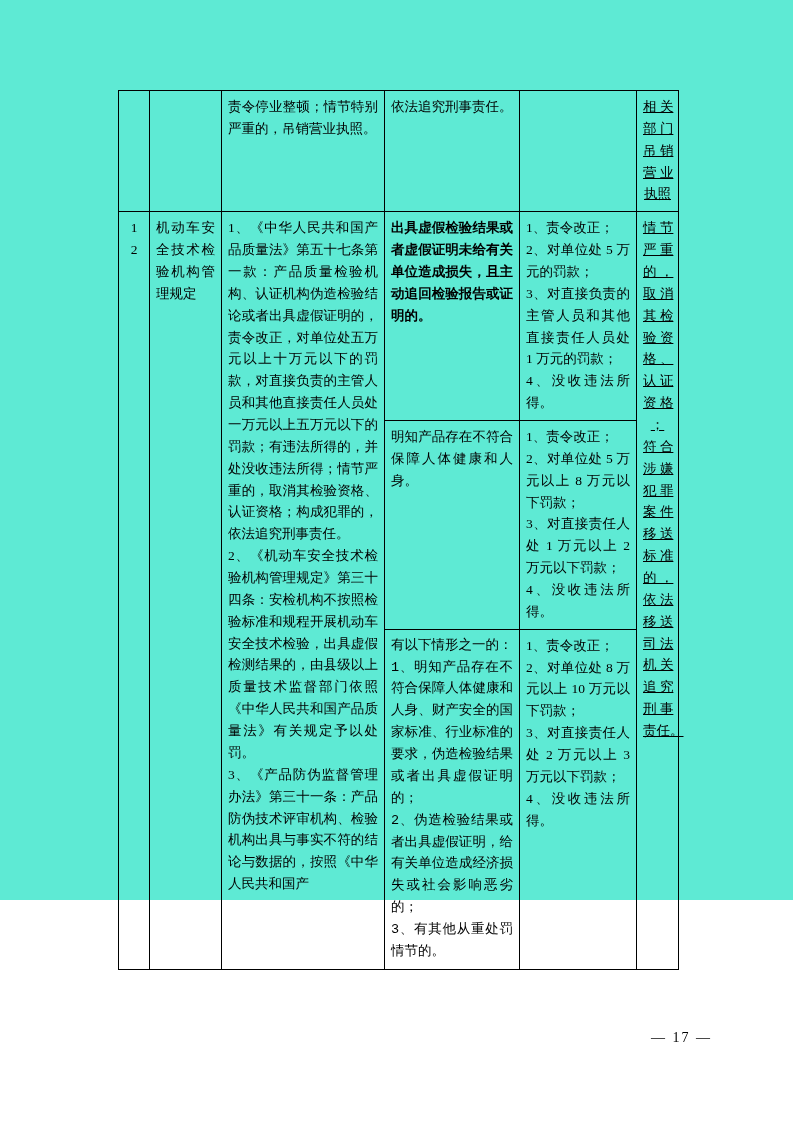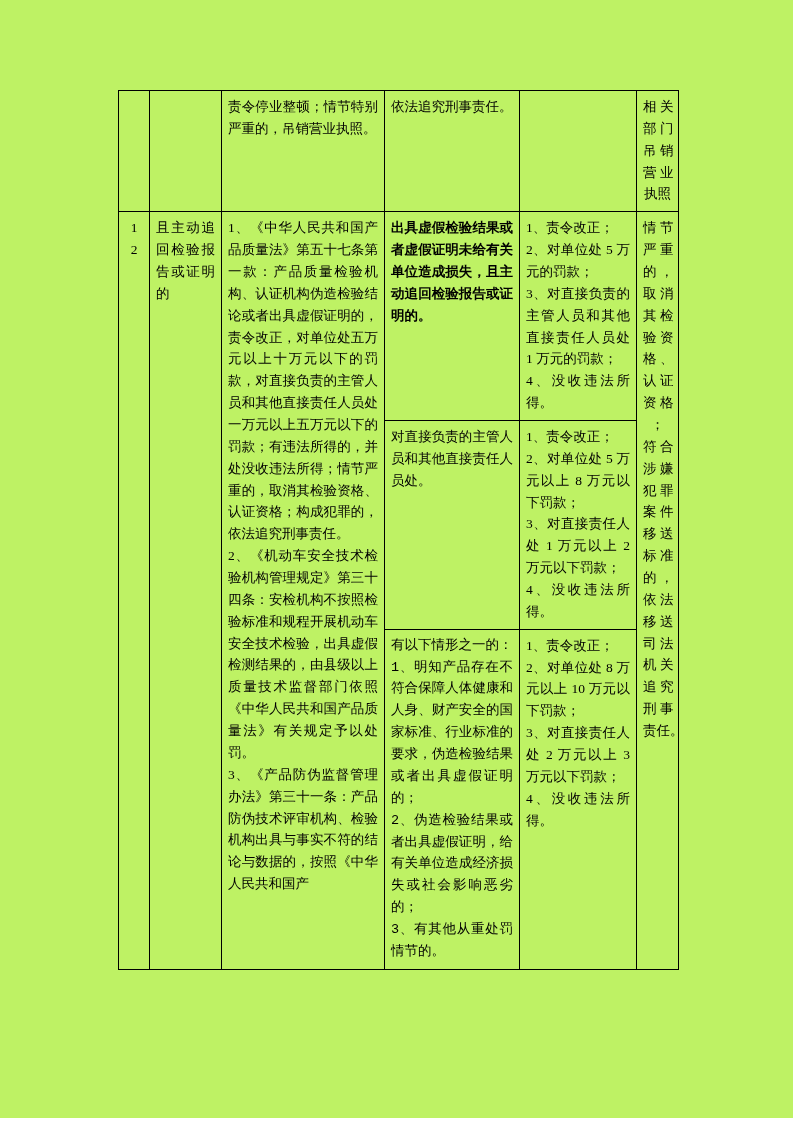--- a/index.html
+++ b/index.html
@@ -12,22 +12,22 @@
     height: 1122px;
     font-family: "Liberation Serif", "DejaVu Serif", serif;
     color: #000000;
     position: relative;
     overflow: hidden;
   }
   .page {
     position: absolute;
     left: 0; top: 0;
     width: 793px;
-    height: 1118px;
-    background: #bef264;
+    height: 900px;
+    background: #5eead4;
   }
   .doc-table {
     position: absolute;
     left: 118px;
     top: 90px;
     width: 560px;
     border-collapse: collapse;
     table-layout: fixed;
   }
   .doc-table td {
@@ -58,21 +58,21 @@
     line-height: 1.65;
     font-size: 13.5px;
   }
   .cell-vertical {
     text-align: center;
     font-size: 13.5px;
     line-height: 1.72;
     letter-spacing: 0px;
     padding-top: 6px;
   }
-  .cell-vertical .vline { display: block; white-space: nowrap; }
+  .cell-vertical .vline { display: block; white-space: nowrap; text-decoration: underline; }
   .justify { text-align: justify; text-justify: inter-ideograph; }
 
   .page-number {
     position: absolute;
     left: 0;
     top: 1030px;
     width: 712px;
     text-align: right;
     font-size: 14px;
     font-family: "Liberation Serif", "DejaVu Serif", serif;
@@ -109,21 +109,21 @@
           <span class="vline">营 业</span>
           <span class="vline">执照</span>
         </td>
       </tr>
 
       <tr>
         <td class="cell-num" rowspan="3">
           <span>1</span>
           <span>2</span>
         </td>
-        <td class="cell-item justify" rowspan="3">且主动追回检验报告或证明的</td>
+        <td class="cell-item justify" rowspan="3">机动车安全技术检验机构管理规定</td>
         <td class="justify" rowspan="3" style="white-space: pre-line;">1、《中华人民共和国产品质量法》第五十七条第一款：产品质量检验机构、认证机构伪造检验结论或者出具虚假证明的，责令改正，对单位处五万元以上十万元以下的罚款，对直接负责的主管人员和其他直接责任人员处一万元以上五万元以下的罚款；有违法所得的，并处没收违法所得；情节严重的，取消其检验资格、认证资格；构成犯罪的，依法追究刑事责任。
 2、《机动车安全技术检验机构管理规定》第三十四条：安检机构不按照检验标准和规程开展机动车安全技术检验，出具虚假检测结果的，由县级以上质量技术监督部门依照《中华人民共和国产品质量法》有关规定予以处罚。
 3、《产品防伪监督管理办法》第三十一条：产品防伪技术评审机构、检验机构出具与事实不符的结论与数据的，按照《中华人民共和国产</td>
         <td class="justify" style="white-space: pre-line; font-weight: bold;">出具虚假检验结果或者虚假证明未给有关单位造成损失，且主动追回检验报告或证明的。</td>
         <td class="justify" style="white-space: pre-line;">1、责令改正；
 2、对单位处 5 万元的罚款；
 3、对直接负责的主管人员和其他直接责任人员处 1 万元的罚款；
 4、没收违法所得。</td>
         <td class="cell-vertical" rowspan="3">
           <span class="vline">情 节</span>
@@ -147,34 +147,35 @@
           <span class="vline">移 送</span>
           <span class="vline">司 法</span>
           <span class="vline">机 关</span>
           <span class="vline">追 究</span>
           <span class="vline">刑 事</span>
           <span class="vline">责任。</span>
         </td>
       </tr>
 
       <tr>
-        <td class="justify" style="white-space: pre-line;">对直接负责的主管人员和其他直接责任人员处。</td>
+        <td class="justify" style="white-space: pre-line;">明知产品存在不符合保障人体健康和人身。</td>
         <td class="justify" style="white-space: pre-line;">1、责令改正；
 2、对单位处 5 万元以上 8 万元以下罚款；
 3、对直接责任人处 1 万元以上 2 万元以下罚款；
 4、没收违法所得。</td>
       </tr>
 
       <tr>
         <td class="justify" style="white-space: pre-line; font-family: Liberation Mono, monospace;">有以下情形之一的：
 1、明知产品存在不符合保障人体健康和人身、财产安全的国家标准、行业标准的要求，伪造检验结果或者出具虚假证明的；
 2、伪造检验结果或者出具虚假证明，给有关单位造成经济损失或社会影响恶劣的；
 3、有其他从重处罚情节的。</td>
         <td class="justify" style="white-space: pre-line;">1、责令改正；
 2、对单位处 8 万元以上 10 万元以下罚款；
 3、对直接责任人处 2 万元以上 3 万元以下罚款；
 4、没收违法所得。</td>
       </tr>
     </tbody>
   </table>
 
+  <div class="page-number">— 17 —</div>
 
 </div>
 
 </body></html>

